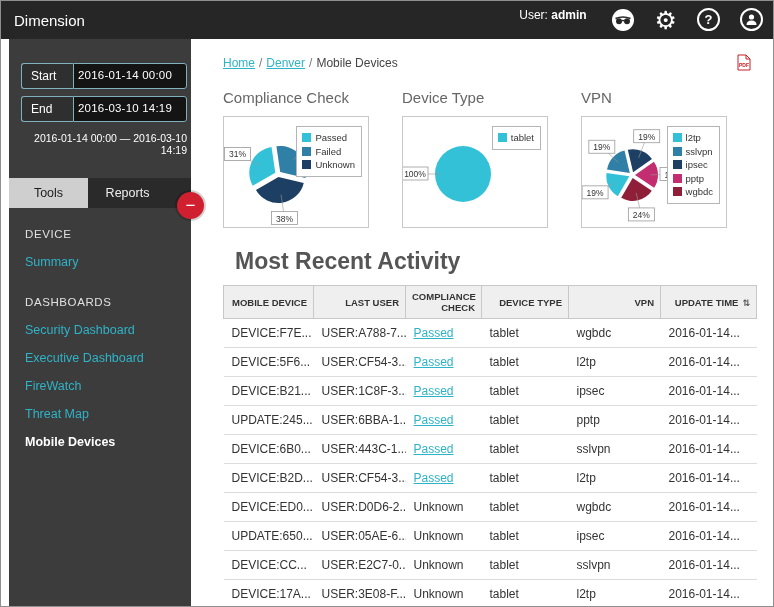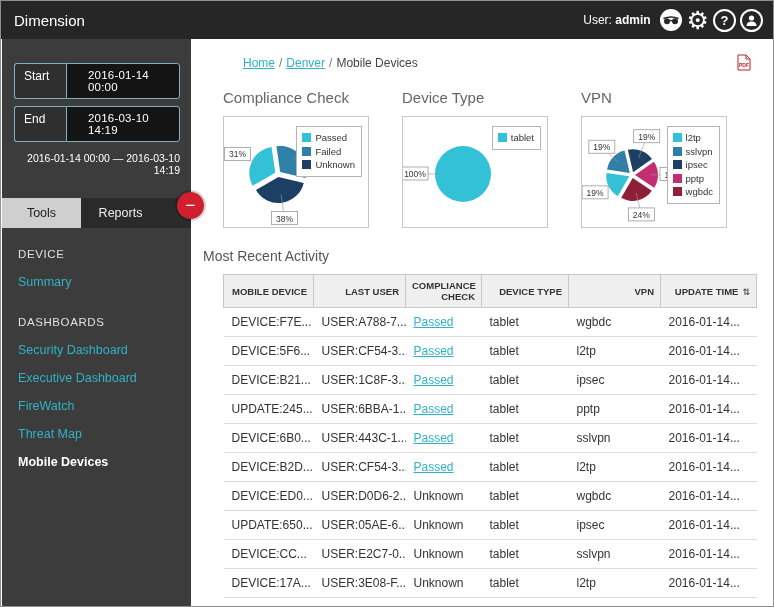--- a/index.html
+++ b/index.html
@@ -5,59 +5,59 @@
   *{box-sizing:border-box;margin:0;padding:0}
   html,body{width:774px;height:607px;overflow:hidden;font-family:"Liberation Sans",sans-serif;background:#fff}
   .app{position:relative;width:774px;height:607px;border:1px solid #8f8f8f;background:#fff;overflow:hidden}
 
   
   .header{display:flex;height:38px}
   .logo{width:190px;background:#d01f2f;color:#fff;display:flex;align-items:flex-start;padding:9px 0 0 13px;font-size:17px;font-weight:bold;letter-spacing:.2px}
   .logo .reg{font-size:8px;margin-top:-2px;margin-left:1px}
   .topbar{flex:1;background:#262626;color:#fff;display:flex;align-items:center;padding:0 10px 0 13px}
   .topbar-title{font-size:15px}
-  .topbar-right{margin-left:auto;display:flex;align-items:center;gap:4px}
+  .topbar-right{margin-left:auto;display:flex;align-items:flex-start;gap:20px}
   .user-text{font-size:12px;margin-right:4px}
   .user-text .uname{font-weight:bold}
   .circle-icon{width:23px;height:23px;border:2px solid #fff;border-radius:50%;display:flex;align-items:center;justify-content:center;color:#fff;font-size:13px;font-weight:bold;cursor:pointer;flex:none}
   .gear{font-size:25px;color:#fff;font-family:"DejaVu Sans",sans-serif;line-height:1;cursor:pointer}
   .round-img{cursor:pointer;display:flex}
 
   
-  .sidebar{position:absolute;top:38px;left:1px;bottom:0;width:190px;background:#3c3c3c;color:#fff}
+  .sidebar{position:absolute;top:38px;left:8px;bottom:0;width:190px;background:#3c3c3c;color:#fff}
   .date-filter{padding:24px 12px 0}
   .date-row{display:flex;margin-bottom:7px}
   .date-label{width:52px;background:#2f2f2f;border:1px solid #7fb0bd;border-right:none;border-radius:3px 0 0 3px;font-size:12px;padding:5px 0 5px 9px;color:#fff}
-  .date-value{flex:1;background:#141414;border:1px solid #7fb0bd;border-radius:0 3px 3px 0;font-size:11.5px;padding:5px 0 5px 21px;color:#fff;letter-spacing:.2px;cursor:pointer}
+  .date-value{flex:1;background:#141414;border:1px solid #7fb0bd;border-radius:0 3px 3px 0;font-size:11.5px;padding:5px 0 5px 4px;color:#fff;letter-spacing:.2px;cursor:pointer}
   .range-summary{text-align:right;font-size:10.5px;color:#fff;margin-top:10px}
   .side-tabs{display:flex;margin-top:22px;background:#2a2a2a}
   .tab{width:79px;text-align:center;font-size:12.5px;padding:8px 0;color:#eee;cursor:pointer}
   .tab.active{background:#cfcfcf;color:#1d1d1d}
   .nav-heading{padding:20px 0 8px 16px;font-size:11.5px;color:#e0e0e0;letter-spacing:.6px}
   .nav-item{padding:7px 16px;font-size:12.5px;color:#2fb3c7;cursor:pointer}
   .nav-item.active{color:#fff;font-weight:bold}
   .collapse-btn{position:absolute;left:176px;top:191px;width:27px;height:27px;border-radius:50%;background:#d01f2f;color:#fff;display:flex;align-items:center;justify-content:center;font-size:17px;cursor:pointer;z-index:5;box-shadow:0 0 0 2px rgba(0,0,0,.18)}
 
   
   .main{position:absolute;left:190px;top:38px;right:0;bottom:0;background:#fff;overflow:hidden}
-  .bc-row{display:flex;align-items:center;padding:15px 22px 0 52px;font-size:12px;color:#555}
+  .bc-row{display:flex;align-items:center;padding:15px 22px 0 32px;font-size:12px;color:#555}
   .bc-link{color:#2fb3c7;text-decoration:underline;cursor:pointer}
   .bc-sep{color:#777;margin:0 4px}
   .bc-current{color:#444}
   .pdf{margin-left:auto;cursor:pointer;display:flex}
 
   .charts-row{display:flex;padding:12px 20px 0 32px;gap:33px}
   .chart-block{width:146px}
   .chart-title{font-size:15px;color:#666;font-weight:normal;margin:6px 0 10px}
   .chart-panel{position:relative;border:1px solid #c8c8c8;height:112px;background:#fff}
   .legend{position:absolute;top:9px;right:6px;border:1px solid #b5b5b5;background:#fff;padding:4px 6px 4px 5px;font-size:9.5px;color:#333}
   .legend-entry{display:flex;align-items:center;gap:4px;line-height:13.5px;white-space:nowrap}
   .swatch{width:9px;height:9px;flex:none;display:inline-block}
 
-  .activity-title{font-size:14px;color:#555;font-weight:normal;margin:20px 0 10px 12px}
+  .activity-title{font-size:23px;color:#555;font-weight:bold;margin:20px 0 10px 44px}
   table.activity{margin-left:32px;border-collapse:collapse;table-layout:fixed;width:533px}
   .activity th{background:#efefef;border:1px solid #c8c8c8;font-size:9.5px;color:#333;text-align:right;padding:5px 6px;font-weight:bold;vertical-align:middle;cursor:pointer}
   .activity td{border-bottom:1px solid #dcdcdc;padding:7px 8px;font-size:12px;color:#333;white-space:nowrap;overflow:hidden}
   .activity a.link{color:#2fb3c7;text-decoration:underline;cursor:pointer}
   .sort{margin-left:4px;font-size:9px;color:#555;font-family:"DejaVu Sans",sans-serif}
 </style>
 </head>
 <body>
 
 <div class="app">

